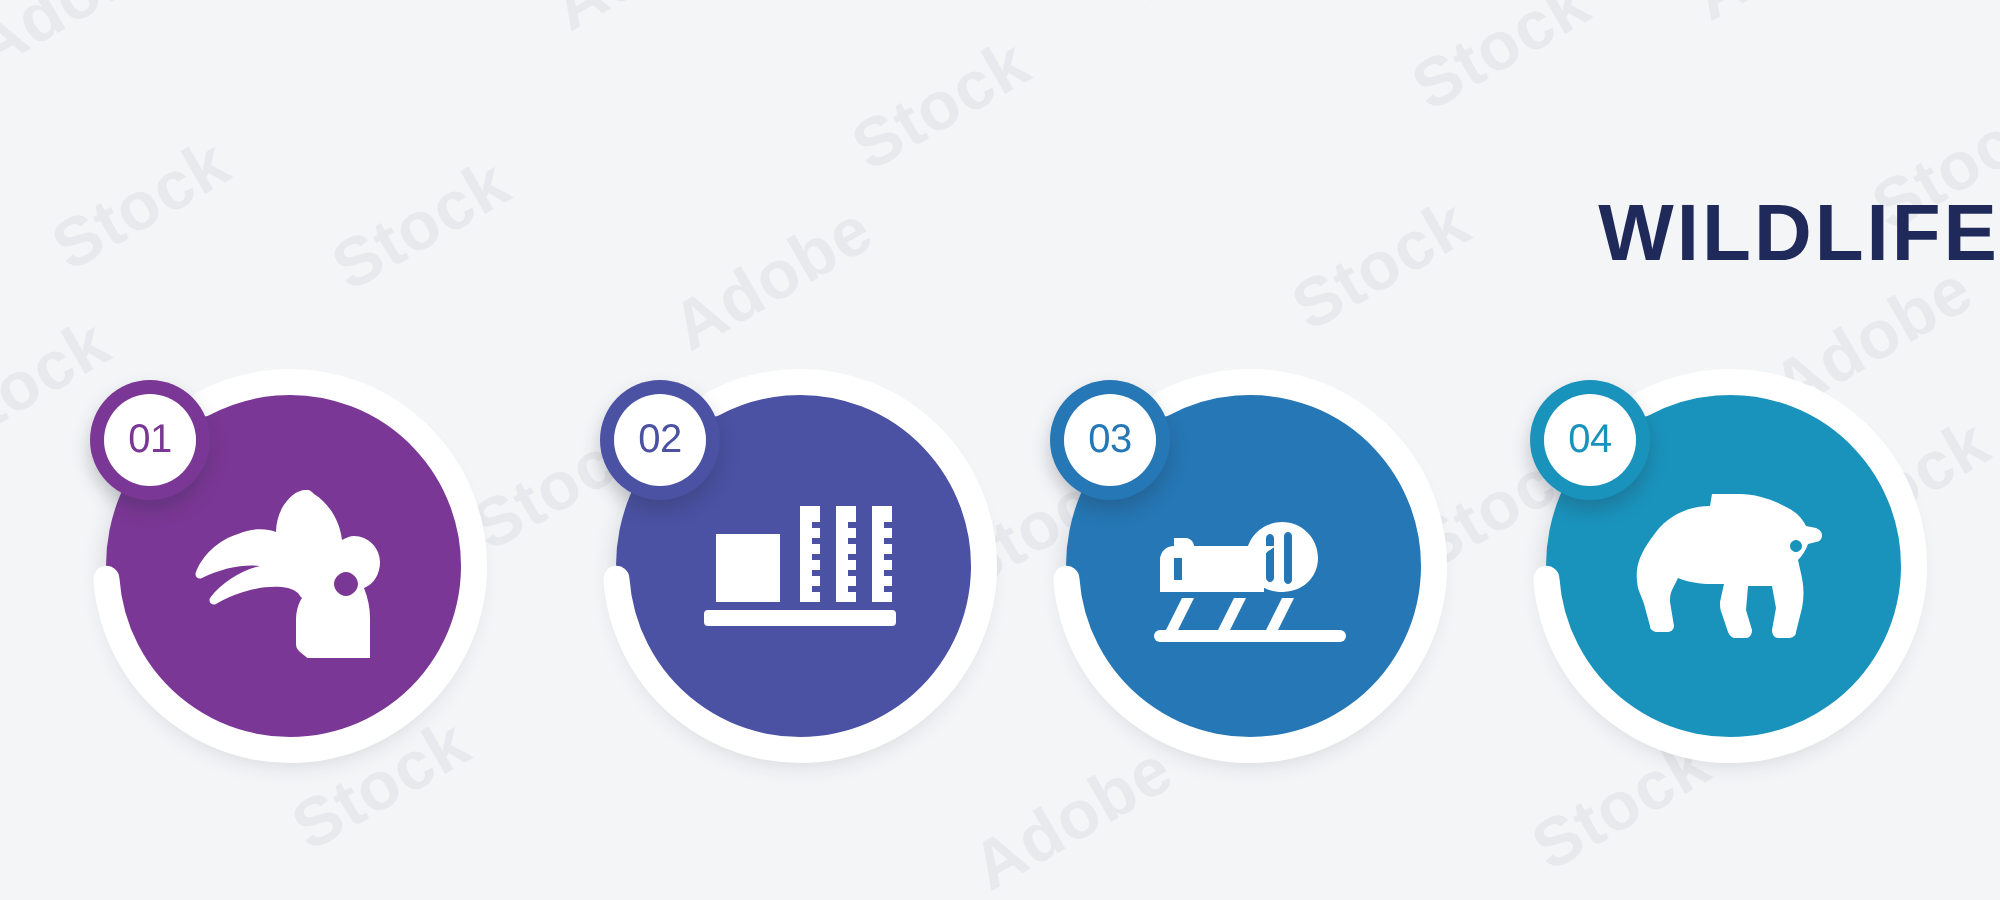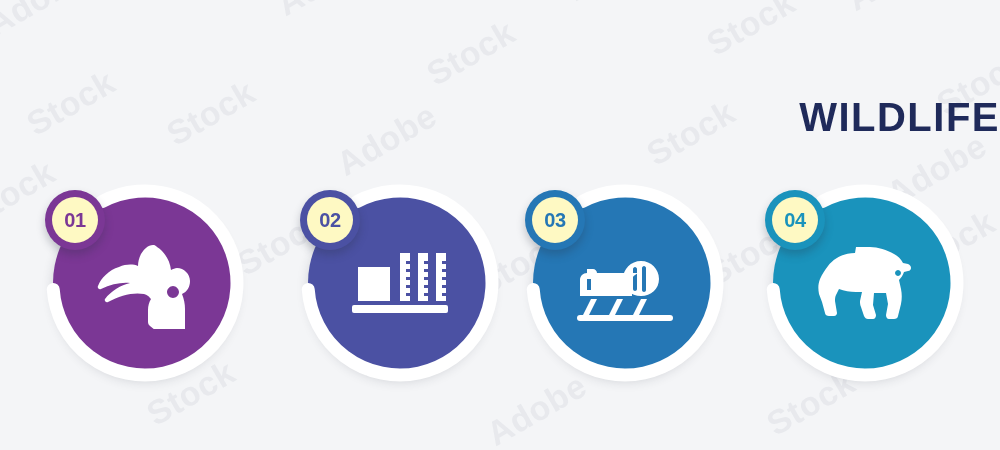--- a/index.html
+++ b/index.html
@@ -109,26 +109,26 @@
     z-index: 6;
     box-shadow: 0 5px 9px rgba(40,45,60,0.26);
     display: flex;
     align-items: center;
     justify-content: center;
   }
   .badge-inner {
     width: 46px;
     height: 46px;
     border-radius: 50%;
-    background: #fef9c3;
+    background: #ffffff;
     display: flex;
     align-items: center;
     justify-content: center;
     font-size: 20px;
-    font-weight: 700;
+    font-weight: 400;
     letter-spacing: -0.3px;
   }
 </style>
 </head>
 <body>
 
 <div id="watermarks">
     <div class="wm" style="left: -20px; top: 10px; transform: rotate(-30deg);">Adobe</div>
     <div class="wm" style="left: 120px; top: -30px; transform: rotate(-30deg);">Stock</div>
     <div class="wm" style="left: 160px; top: 120px; transform: rotate(-30deg);">Stock</div>

